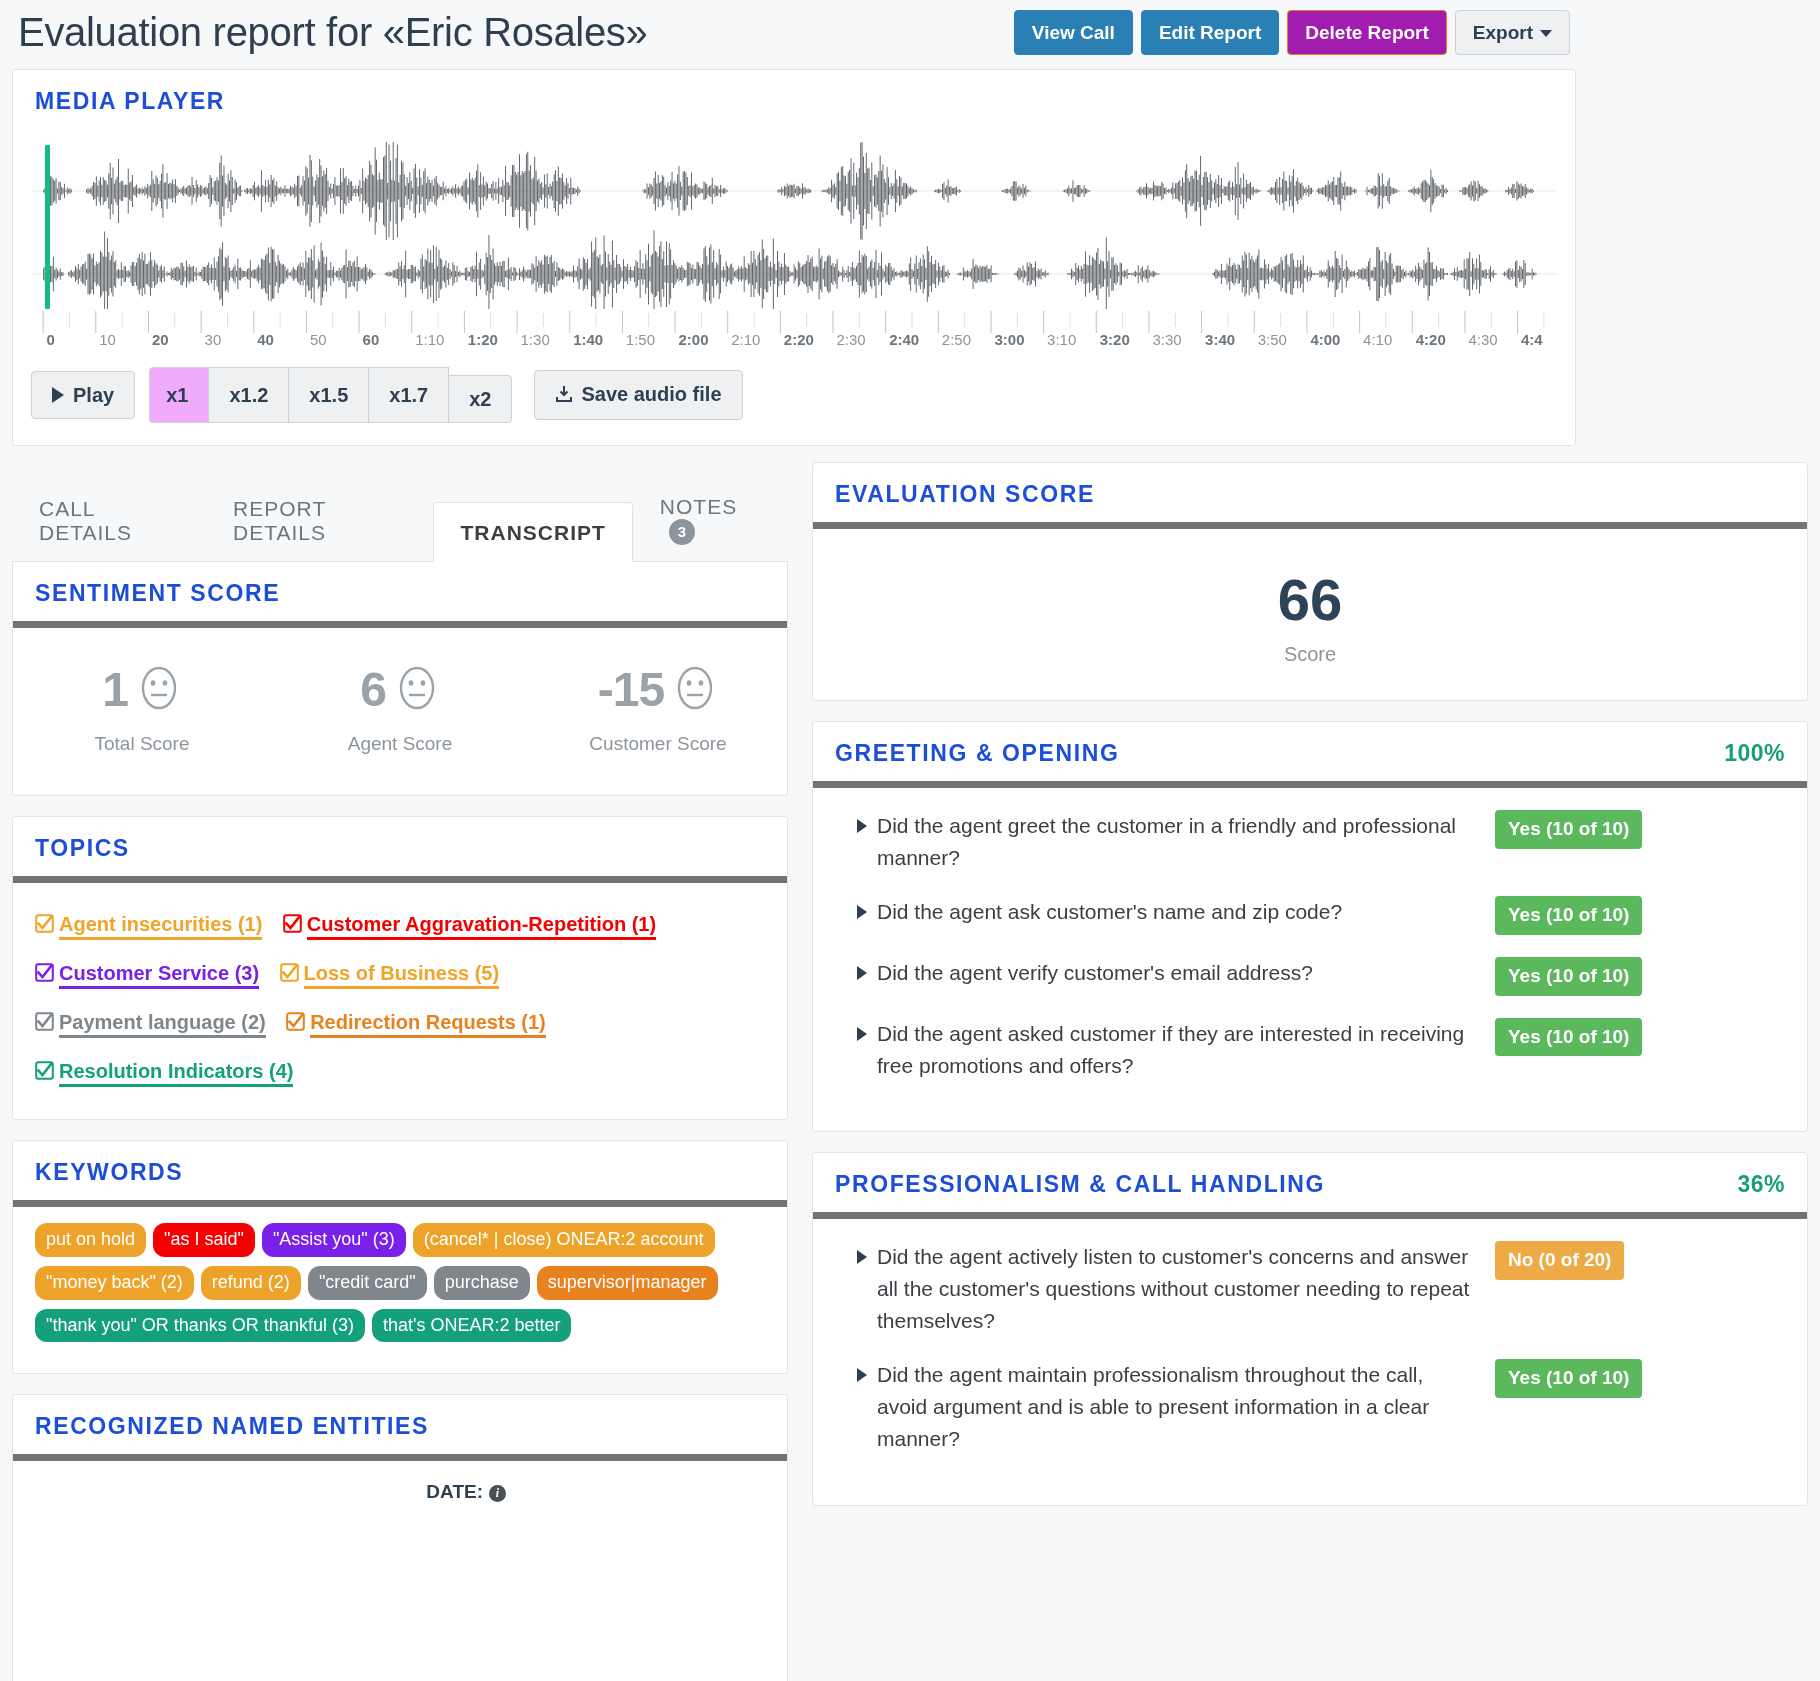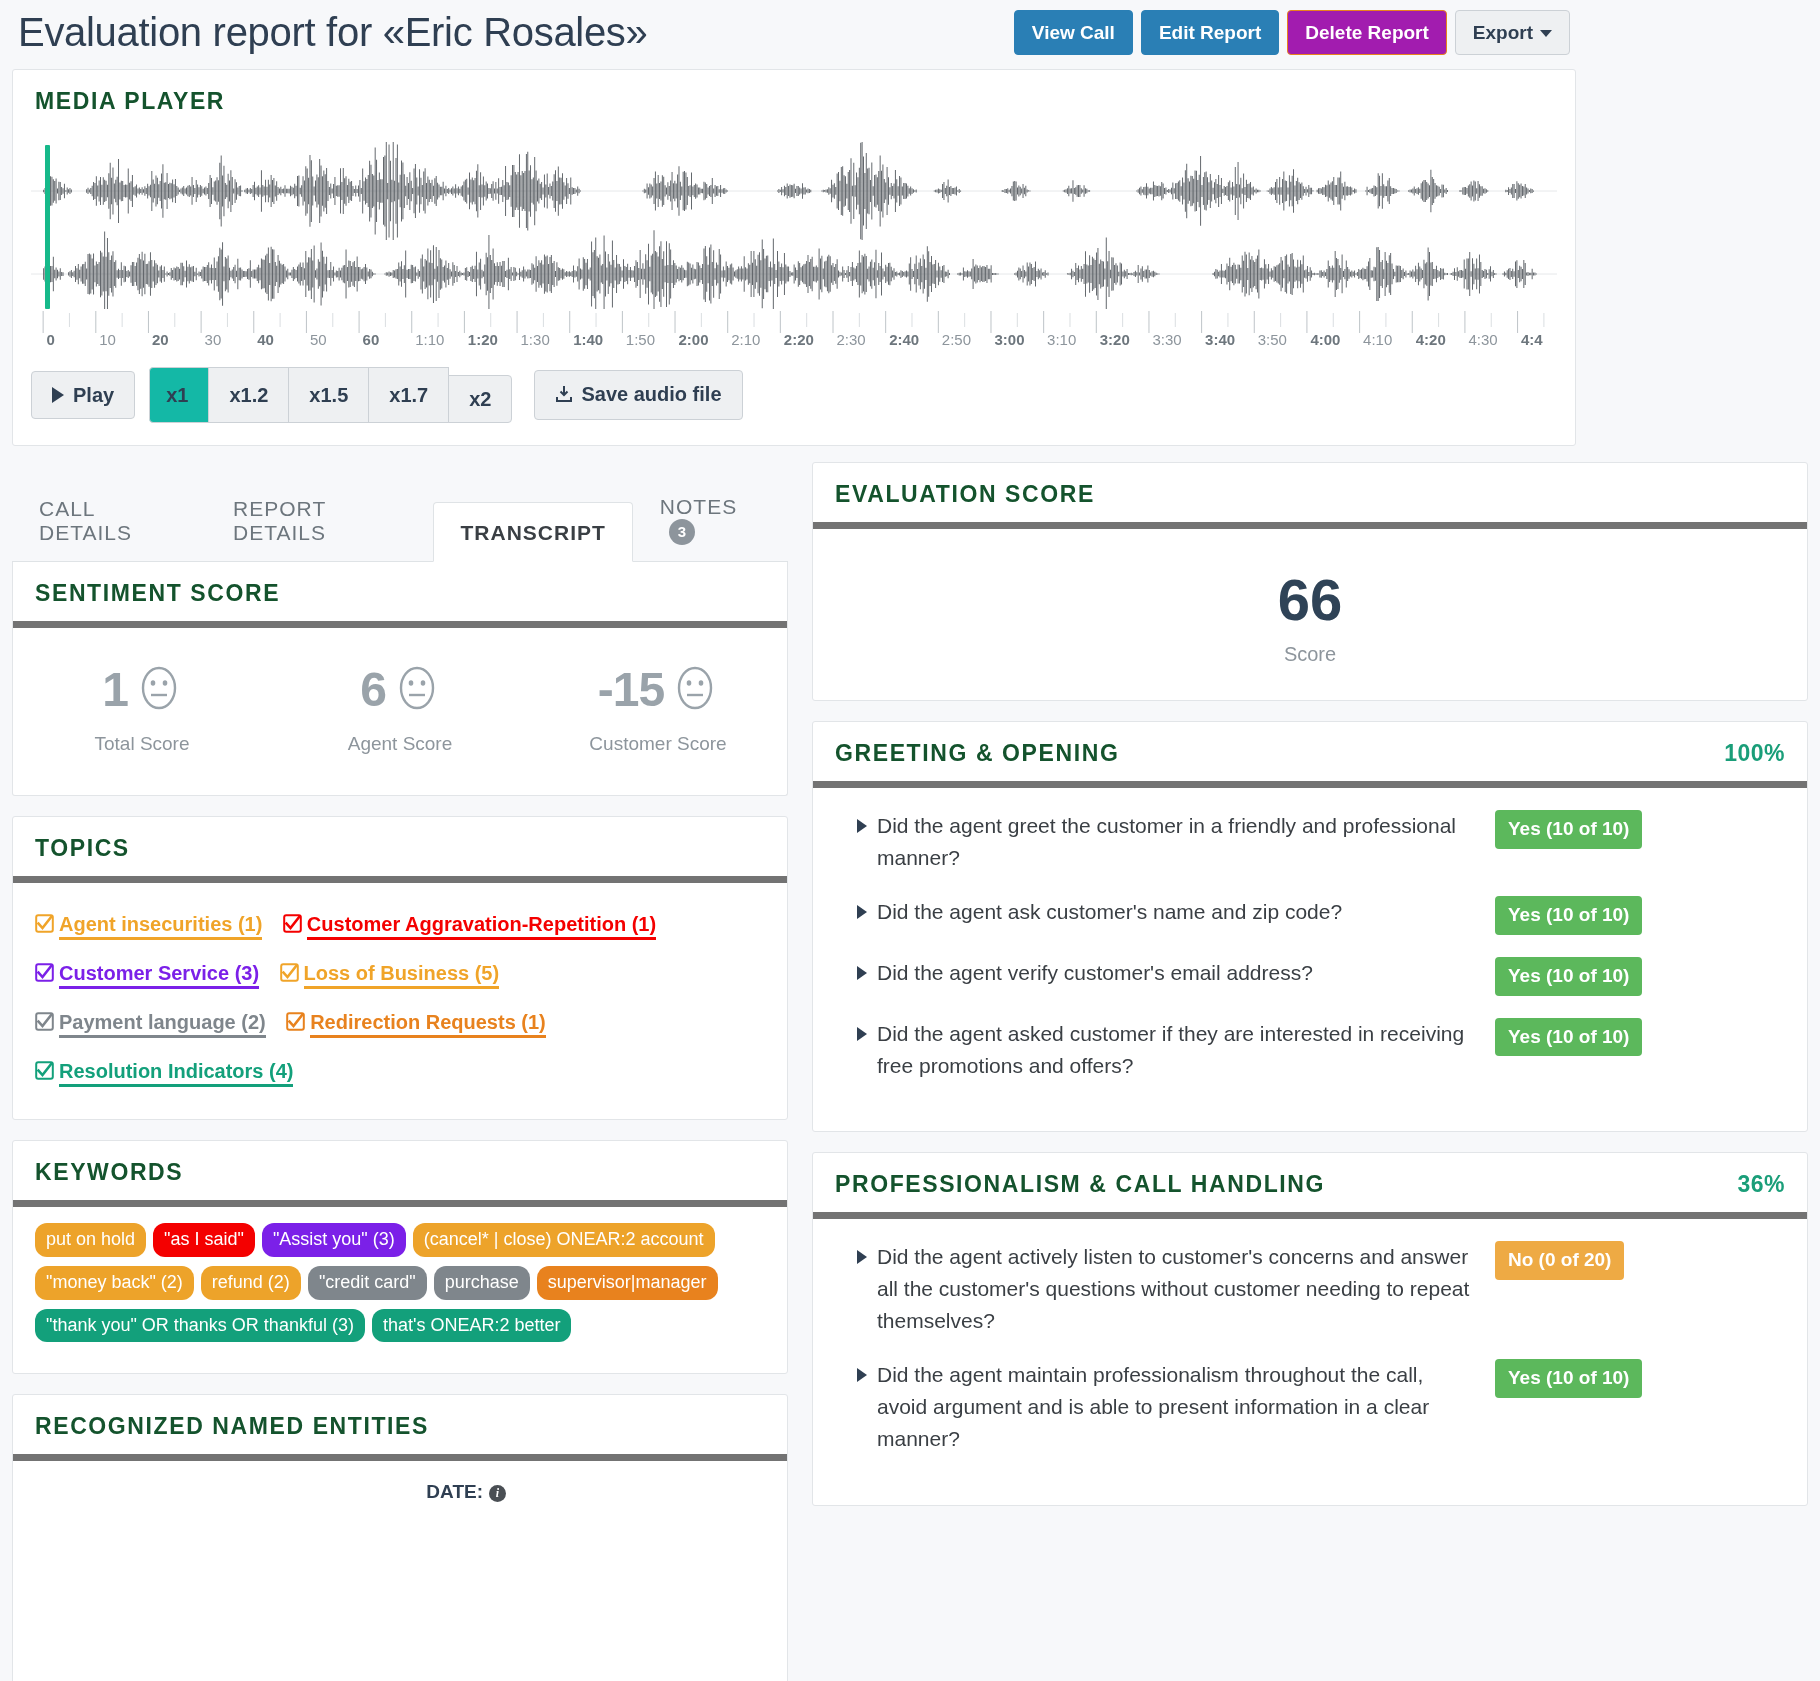--- a/index.html
+++ b/index.html
@@ -38,21 +38,21 @@
     background: #fff; border: 1px solid #e2e5e8; border-radius: 3px;
     margin: 0 12px 20px 12px;
   }
   .card-head {
     padding: 18px 22px 14px 22px;
     border-bottom: 7px solid #737373;
     display: flex; align-items: center; justify-content: space-between;
   }
   .card-head.noborder { border-bottom: none; }
   .card-title {
-    color: #14532d; font-size: 23px; font-weight: bold;
+    color: #1d4ed8; font-size: 23px; font-weight: bold;
     letter-spacing: 1.6px; text-transform: uppercase;
   }
   .card-pct { color: #1a9e79; font-size: 23px; font-weight: bold; letter-spacing: .5px;}
 
   
   .mediacard { margin: 0 12px 16px 12px; }
   .wave-wrap { padding: 10px 18px 0 18px; position: relative; }
   .wave-box { position: relative; height: 170px; }
   .wave-box svg { display: block; width: 100%; height: 170px; }
   .playhead {
@@ -67,21 +67,21 @@
   .controls { display: flex; gap: 0; padding: 16px 18px 22px 18px; align-items: center;}
   .ctlbtn {
     background: #eef0f2; border: 1px solid #ccd1d6; color: #2f3f52;
     font-size: 20px; font-weight: bold; padding: 13px 20px; cursor: pointer;
     line-height: 1; border-radius: 4px;
   }
   .group { display: flex; margin-left: 14px; }
   .group .ctlbtn { border-radius: 0; margin-left: -1px; }
   .group .ctlbtn:first-child { border-radius: 4px 0 0 4px; margin-left: 0; }
   .group .ctlbtn:last-child { border-radius: 0 4px 4px 0; margin-top: 8px; }
-  .ctlbtn.active { background: #14b8a6; padding-left: 16px; }
+  .ctlbtn.active { background: #f0abfc; padding-left: 16px; }
   .savebtn { margin-left: 22px; }
   .tri { display: inline-block; width: 0; height: 0;
          border-top: 8px solid transparent; border-bottom: 8px solid transparent;
          border-left: 12px solid #2f3f52; margin-right: 9px; vertical-align: -1px;}
   .dl { display:inline-block; margin-right: 8px; vertical-align: -2px;}
 
   
   .cols { display: flex; align-items: flex-start; }
   .col-left { width: 800px; flex: 0 0 800px; }
   .col-right { width: 1020px; flex: 0 0 1020px; }

